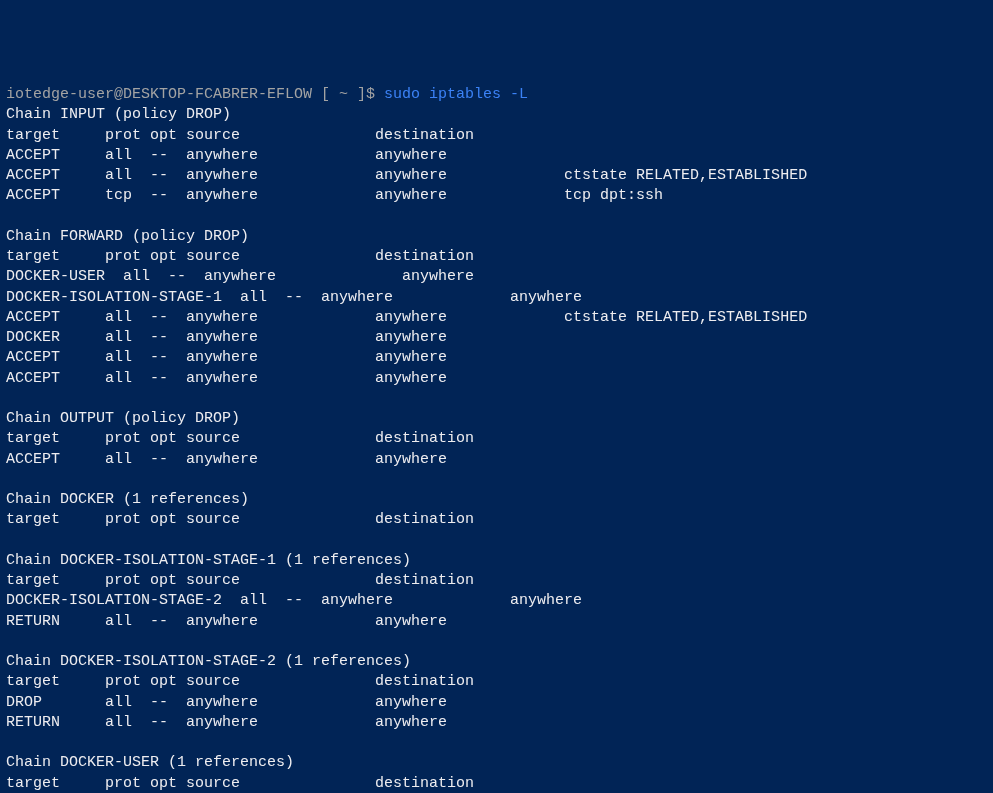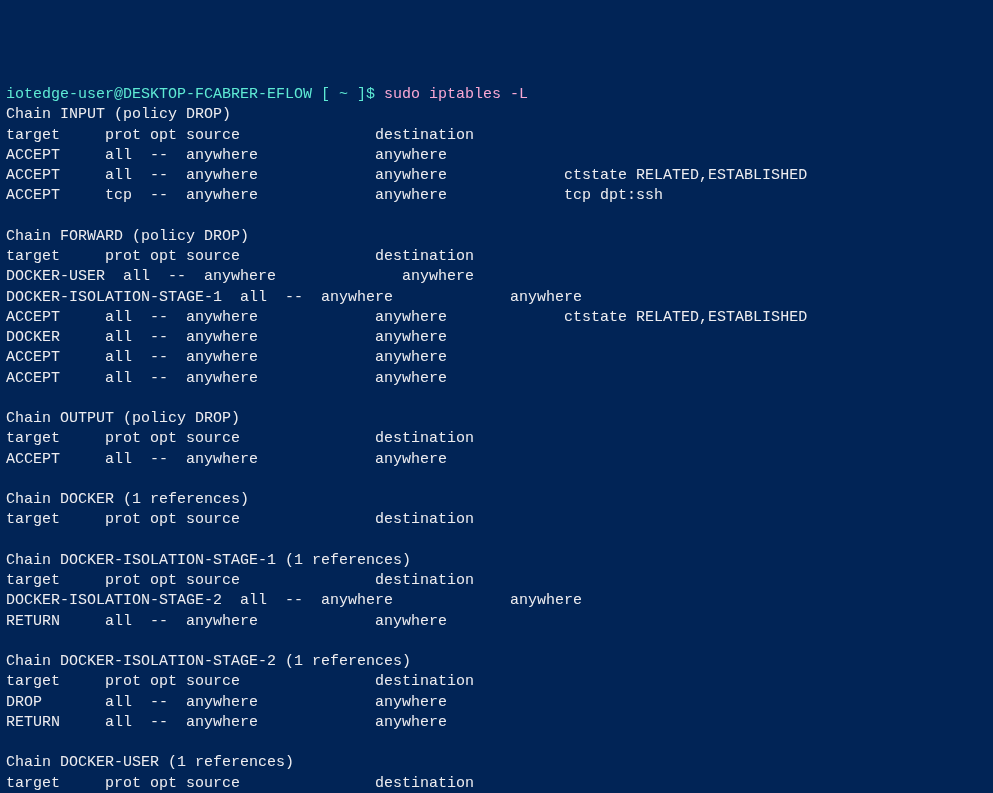--- a/index.html
+++ b/index.html
@@ -9,22 +9,22 @@
     color: #EEEDF0;
     font-family: Consolas, "Courier New", monospace;
     font-size: 15px;
     line-height: 1.35;
     width: 993px;
     min-height: 793px;
     box-sizing: border-box;
     white-space: pre;
     overflow: hidden;
   }
-  .prompt-user { color: #5eead4; }
-  .prompt-cmd  { color: #f9a8d4; }
+  .prompt-user { color: #a3a3a3; }
+  .prompt-cmd  { color: #3b82f6; }
   .line { display: block; }
 </style>
 </head>
 <body>
 
 
 
 <span class="line"><span class="prompt-user">iotedge-user@DESKTOP-FCABRER-EFLOW</span><span class="prompt-user"> [ ~ ]$ </span><span class="prompt-cmd">sudo iptables -L</span></span><div id="output">Chain INPUT (policy DROP)
 target     prot opt source               destination
 ACCEPT     all  --  anywhere             anywhere

